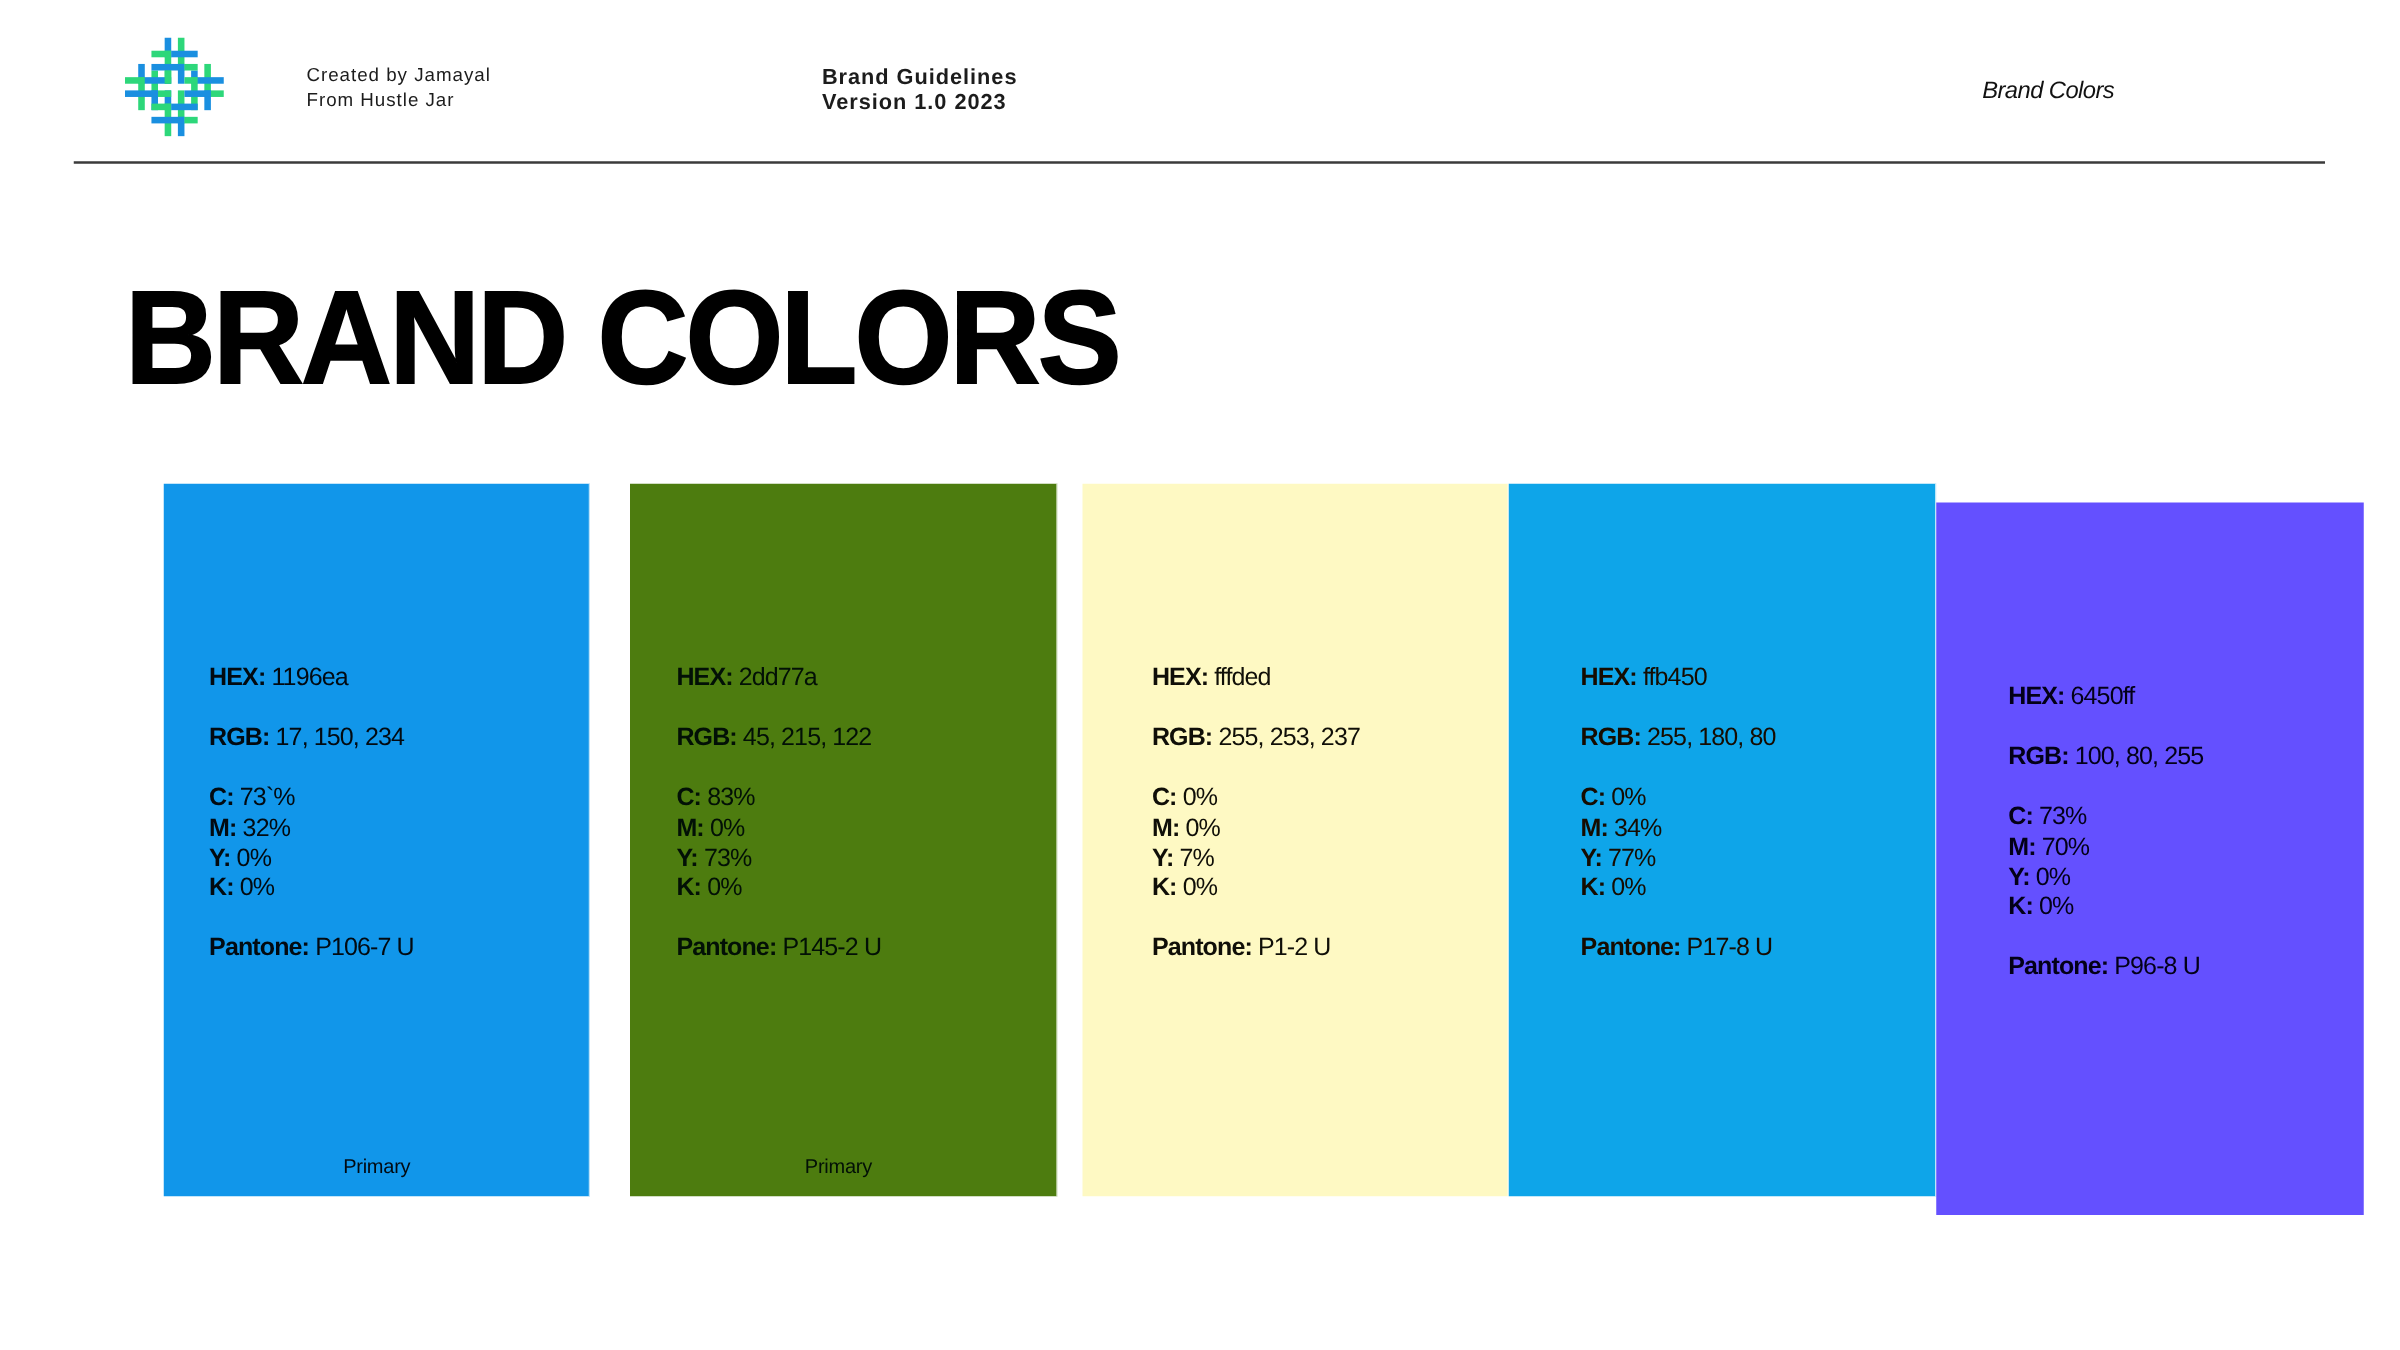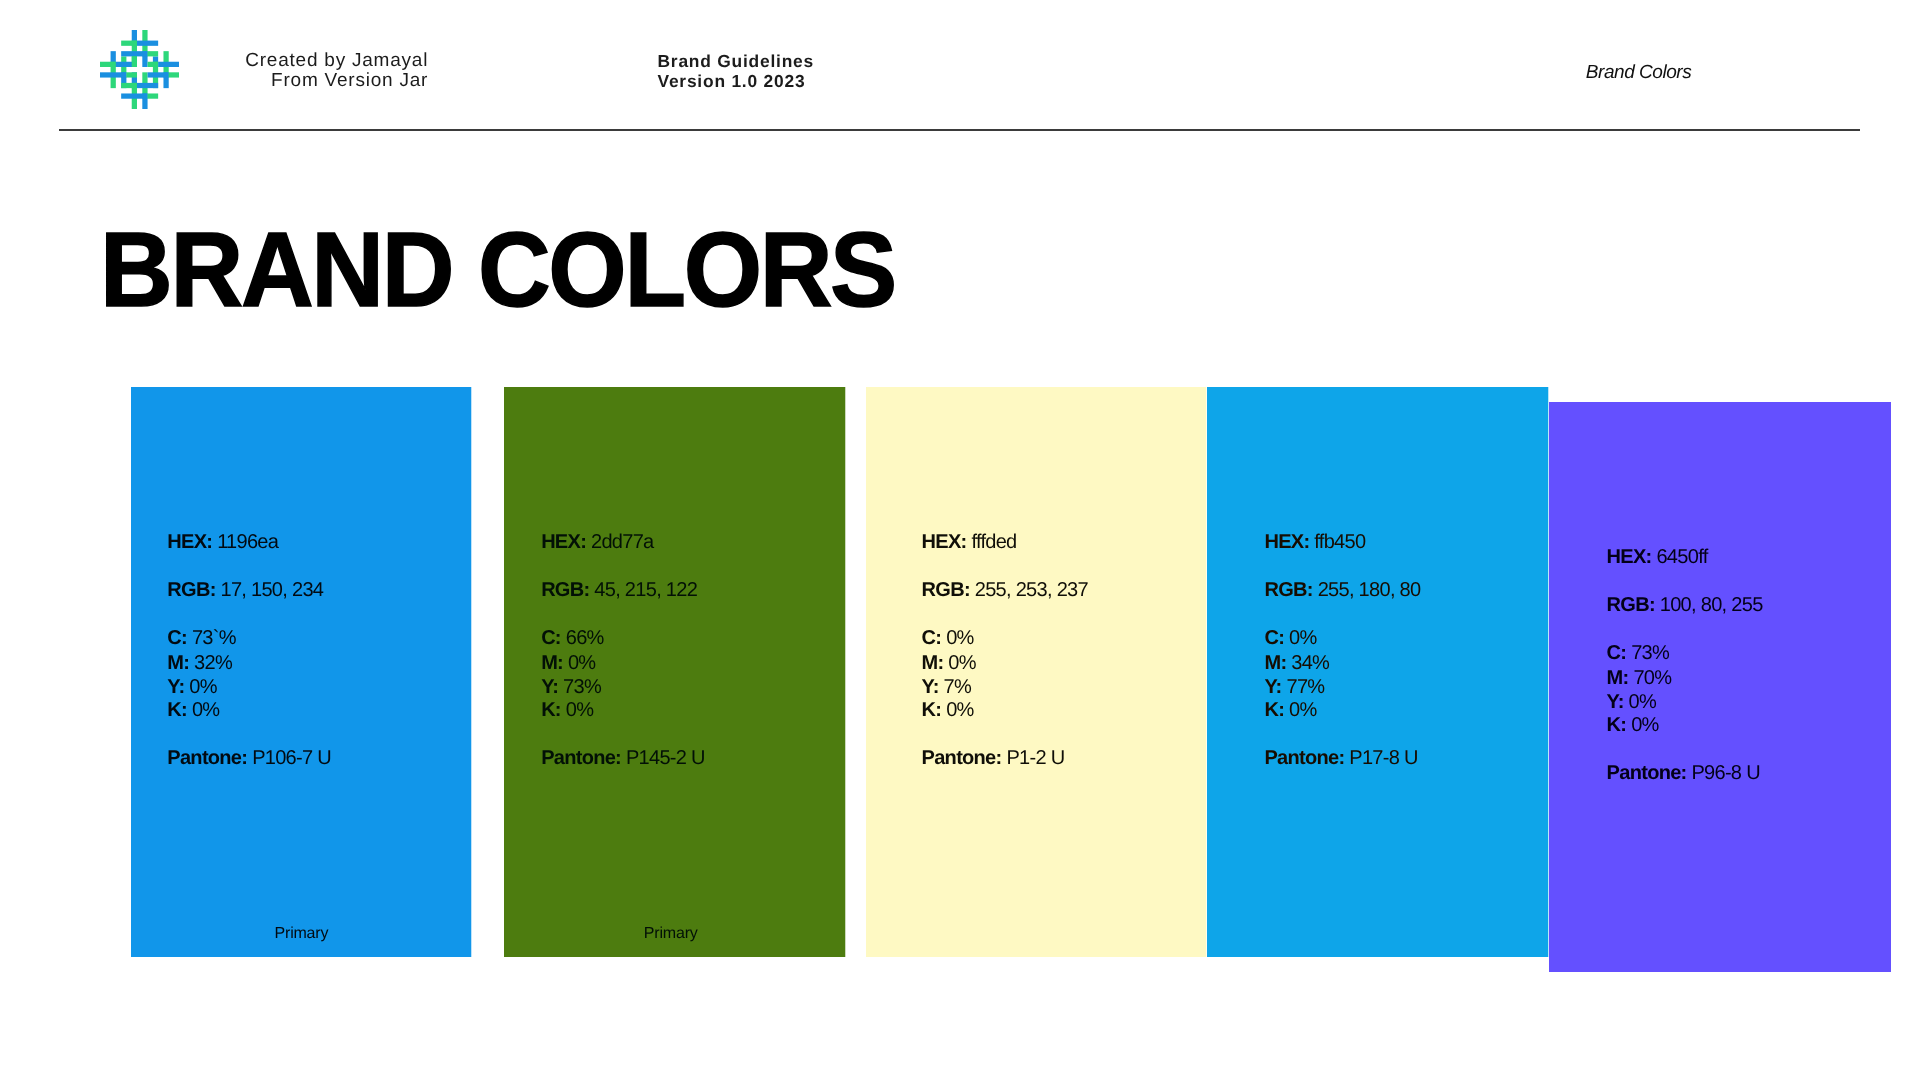--- a/index.html
+++ b/index.html
@@ -6,21 +6,21 @@
   html,body{margin:0;padding:0;}
   body{width:1920px;height:1080px;background:#ffffff;overflow:hidden;
        font-family:"Liberation Sans",sans-serif;color:#111;
        -webkit-font-smoothing:antialiased;text-rendering:geometricPrecision;}
   .page{position:relative;width:1920px;height:1080px;will-change:transform;}
 
   #logo{position:absolute;left:99.6px;top:29.75px;width:79.31px;height:79.31px;}
   #logo svg{display:block;}
 
   .hdr-block{position:absolute;white-space:nowrap;}
-  #credit{left:245.2px;top:51.2px;font-size:19px;line-height:20.1px;letter-spacing:0.78px;color:#1c1c1c;text-align:right;}
+  #credit{left:245.2px;top:51.2px;font-size:15px;line-height:20.1px;letter-spacing:0.78px;color:#1c1c1c;}
   #version{left:657.5px;top:51.2px;font-size:17.4px;line-height:20.1px;letter-spacing:0.78px;color:#1c1c1c;font-weight:bold;}
   #pagelabel{left:1585.8px;top:63.2px;font-size:19px;line-height:19px;font-style:italic;font-weight:400;letter-spacing:-0.45px;color:#121212;}
   #rule{position:absolute;left:59px;top:129.2px;width:1800.5px;height:1.5px;background:#3b3b3b;}
 
   #title{position:absolute;left:99.8px;top:217.3px;font-size:106px;font-weight:bold;
          line-height:106px;letter-spacing:-2.4px;color:#000;-webkit-text-stroke:1.5px #000;
          transform:scaleX(0.95);transform-origin:0 0;white-space:nowrap;}
 
   #swatches{position:absolute;left:107.5px;top:386.7px;width:1585px;height:570.5px;display:flex;padding-left:23px;}
   .sw{position:relative;height:100%;flex:0 0 341.64px;}
@@ -88,21 +88,21 @@
         <rect x="21.16" y="52.9" width="15.83" height="5.25" fill="#2dd77a"></rect>
         <rect x="36.99" y="52.9" width="21.16" height="5.25" fill="#1a8fe0"></rect>
         <rect x="21.16" y="63.48" width="26.41" height="5.25" fill="#1a8fe0"></rect>
         <rect x="47.57" y="63.48" width="10.58" height="5.25" fill="#2dd77a"></rect>
         <rect x="31.74" y="26.41" width="5.25" height="10.58" fill="#2dd77a"></rect>
       </svg>
   </div>
 
   <div class="hdr-block" id="credit">
     <div>Created by Jamayal</div>
-    <div>From Version Jar</div>
+    <div>From Hustle Jar</div>
   </div>
 
   <div class="hdr-block" id="version">
     <div>Brand Guidelines</div>
     <div>Version 1.0 2023</div>
   </div>
 
   <div class="hdr-block" id="pagelabel">Brand Colors</div>
 
   <div id="rule"></div>
@@ -151,21 +151,21 @@
         <b>HEX:</b>
         <span>2dd77a</span>
       </div>
       <div class="kv kv-rgb">
         <b>RGB:</b>
         <span>45, 215, 122</span>
       </div>
           <div class="cmyk-block">
         <div class="kv cmyk-line cmyk-c">
           <b>C:</b>
-          <span>66%</span>
+          <span>83%</span>
         </div>
         <div class="kv cmyk-line cmyk-m">
           <b>M:</b>
           <span>0%</span>
         </div>
         <div class="kv cmyk-line cmyk-y">
           <b>Y:</b>
           <span>73%</span>
         </div>
         <div class="kv cmyk-line cmyk-k">

